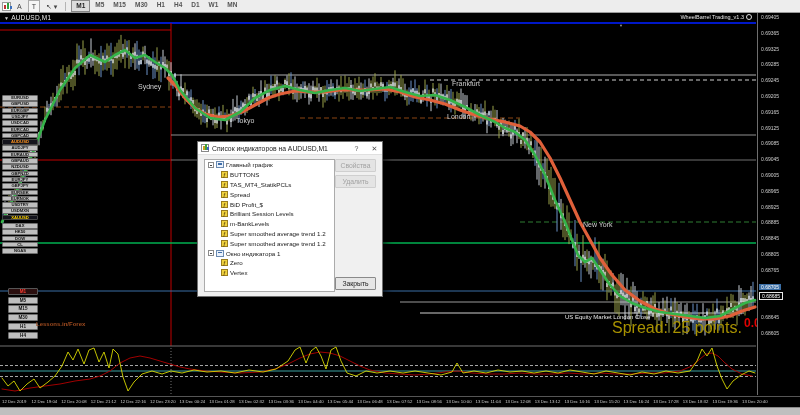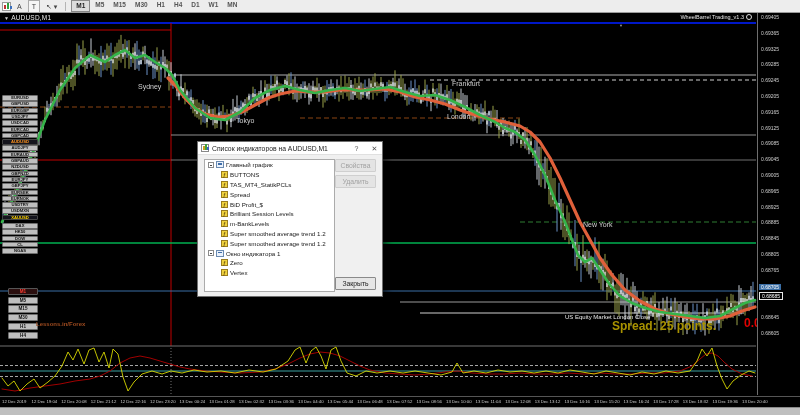--- a/index.html
+++ b/index.html
@@ -28,21 +28,21 @@
     color:#111;font-size:4.2px;font-weight:bold;text-align:center;line-height:4.4px;border-radius:1px;}
   .sym-btn.hl-orange{background:#14141c;color:#ff9420;border-color:#444;}
   .sym-btn.hl-gold{background:#14141c;color:#ffd400;border-color:#444;}
   .tfb{position:absolute;left:8px;width:30px;height:7.4px;background:#bfbfbf;border:1px solid #6e6e6e;
     color:#111;font-size:4.6px;font-weight:bold;text-align:center;line-height:6.4px;border-radius:1px;}
   .tfb.hl-red{background:#2a0e0e;color:#ff3b30;border-color:#555;}
   .watermark{position:absolute;left:36px;top:321px;font-size:6px;font-weight:bold;color:#9c4a1f;}
   
   .session{position:absolute;font-size:7px;color:#cfcfcf;}
   .mkt-close{position:absolute;left:565px;top:314px;font-size:6px;color:#e8e8e8;}
-  .spread{position:absolute;left:612px;top:319px;font-size:12px;font-weight:bold;color:#a89200;}
+  .spread{position:absolute;left:612px;top:319px;font-size:16px;font-weight:normal;color:#a89200;}
   .profit{position:absolute;left:744px;top:316px;font-size:12px;font-weight:bold;color:#e00000;}
   
   .paxis{position:absolute;left:757px;top:13px;width:43px;height:382px;background:#000;border-left:1px solid #6e6e6e;}
   .plabel{position:absolute;left:3px;font-size:5px;color:#cfcfcf;white-space:nowrap;}
   .plabel.bid{background:#3a6ea5;color:#fff;padding:0 2px;left:1px;}
   .plabel.last{background:#000;color:#fff;border:1px solid #e8e8e8;padding:0 2px;left:1px;}
   
   .taxis{position:absolute;left:0;top:396px;width:800px;height:11px;background:#000;border-top:1px solid #555;}
   .tlabel{position:absolute;top:2px;font-size:4.3px;color:#cfcfcf;white-space:nowrap;}
   .bottom-strip{position:absolute;left:0;top:407px;width:800px;height:8px;background:#bfbfbf;border-top:1px solid #8a8a8a;}

